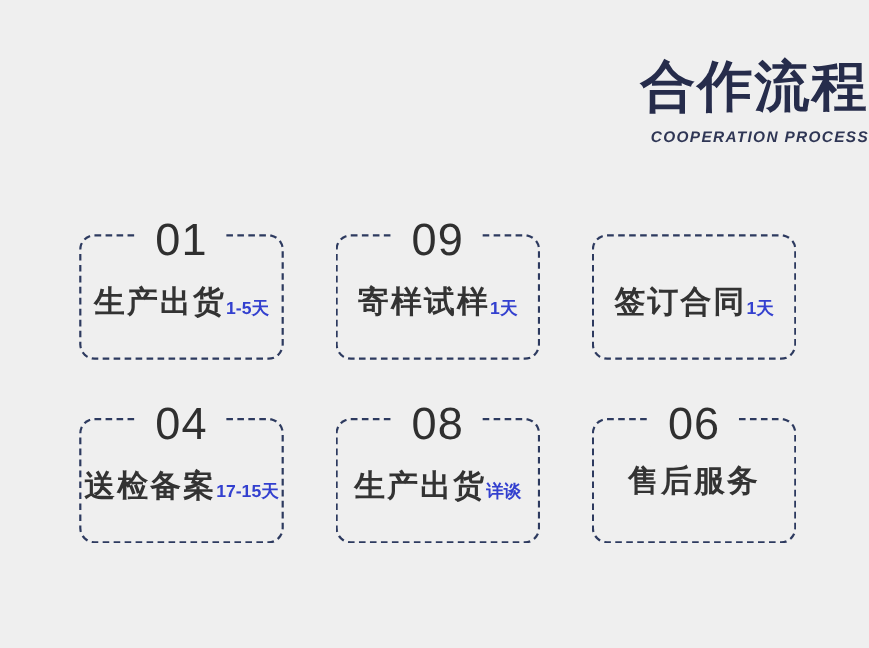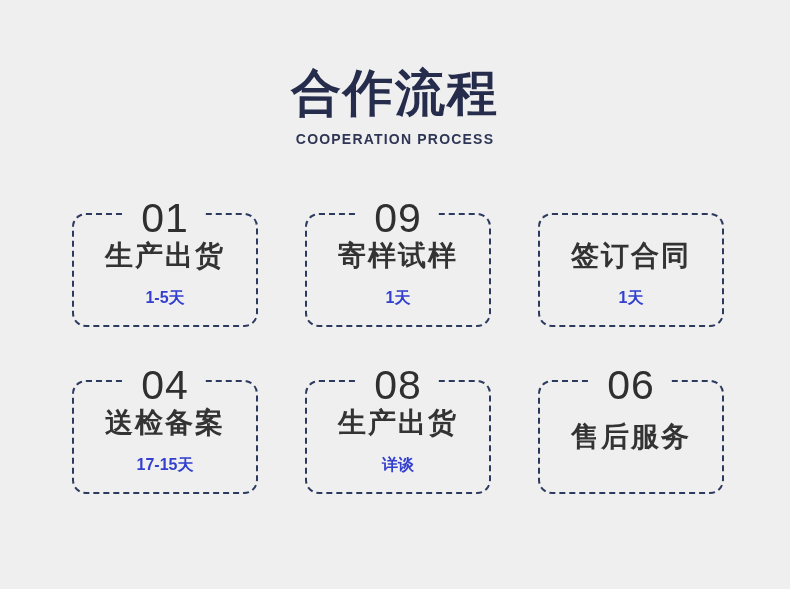--- a/index.html
+++ b/index.html
@@ -22,54 +22,55 @@
     width: 790px;
     height: 589px;
     background: var(--background);
     overflow: hidden;
   }
   .header {
     position: absolute;
     top: 0;
     left: 0;
     width: 100%;
-    text-align: center;
-    padding-top: 66px;
+    text-align: right;
+    padding-top: 51px;
   }
   .title {
     margin: 0;
     font-size: 50px;
     line-height: 1.1;
     font-weight: 800;
     letter-spacing: 2px;
     color: var(--title);
   }
   .subtitle {
     margin-top: 10px;
     font-size: 14px;
     font-weight: 600;
     letter-spacing: 1.2px;
     color: var(--subtitle);
+    font-style: italic;
   }
   .grid {
     position: absolute;
     left: 72px;
     top: 213px;
     display: grid;
     grid-template-columns: repeat(3, 186px);
     grid-template-rows: repeat(2, 114px);
     column-gap: 47px;
     row-gap: 53px;
   }
   .card {
     position: relative;
     border: 2px dashed var(--border);
     border-radius: 14px;
     display: flex;
-    flex-direction: column;
+    flex-direction: row;
     align-items: center;
     justify-content: center;
   }
   .card.has-duration { padding-top: 10px; }
   .num {
     position: absolute;
     top: -17px;
     left: 50%;
     transform: translateX(-50%);
     background: var(--background);

